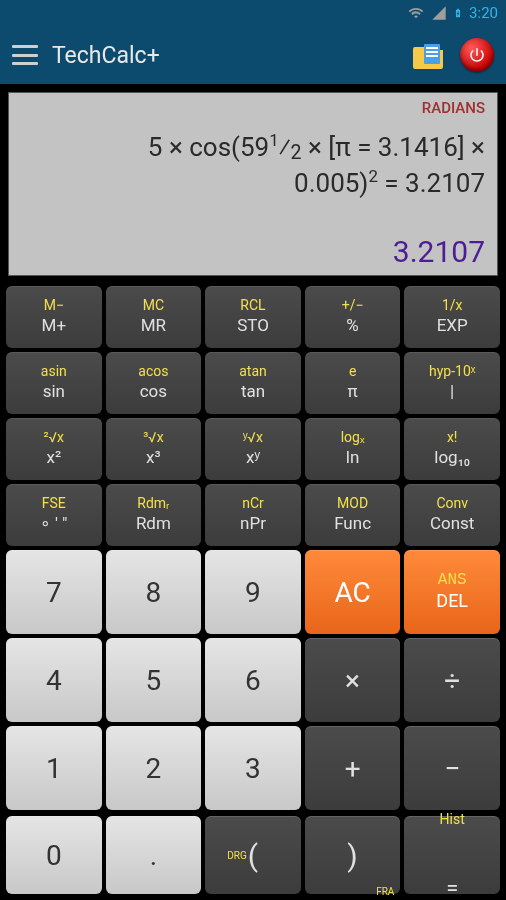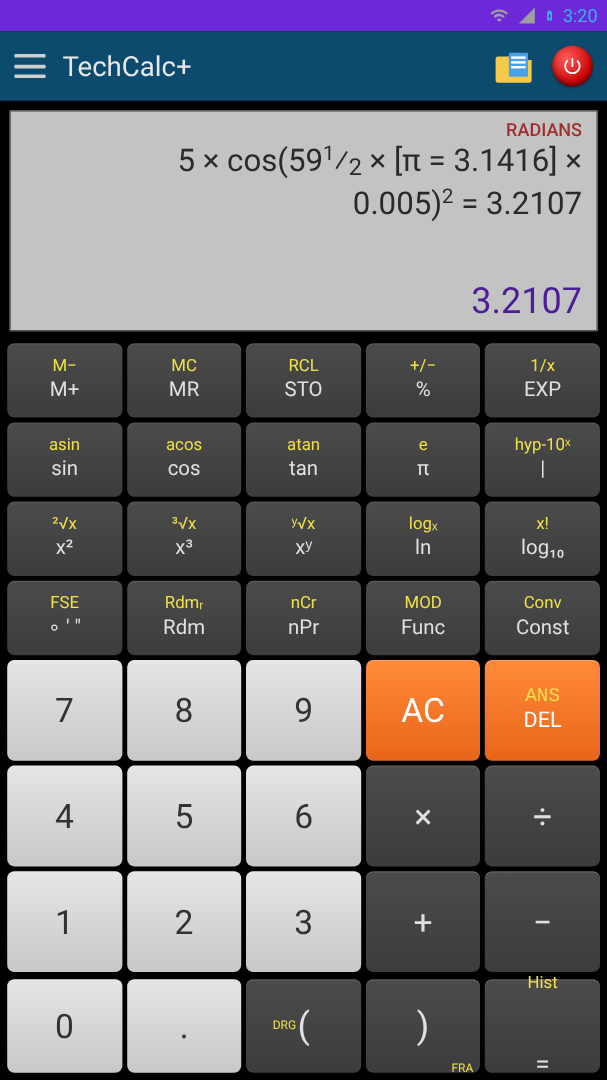--- a/index.html
+++ b/index.html
@@ -1,32 +1,32 @@
 <!DOCTYPE html>
 <html><head>
 <meta charset="utf-8">
 <style>
 * { margin: 0; padding: 0; box-sizing: border-box; font-family: Roboto, Arial, sans-serif; }
 body { width: 506px; height: 900px; background: #000; overflow: hidden; }
 
-.status-bar { height: 26px; background: #6d28d9; display: flex; justify-content: flex-end; align-items: center; gap: 6px; padding: 0 8px; color: #33b5e5; font-size: 15px; }
+.status-bar { height: 26px; background: #0c4a6e; display: flex; justify-content: flex-end; align-items: center; gap: 6px; padding: 0 8px; color: #33b5e5; font-size: 15px; }
 .status-bar svg { fill: #9e9e9e; }
 .status-bar .time { color: #33b5e5; font-weight: 400; }
 
 .app-bar { height: 58px; background: #0c4a6e; display: flex; align-items: center; padding: 0 12px; gap: 14px; }
 .app-bar .title { color: #e8e8e8; font-size: 23px; font-weight: 400; flex: 1; }
 .hamburger { width: 26px; height: 20px; display: flex; flex-direction: column; justify-content: space-between; }
 .hamburger span { height: 3px; background: #cfcfcf; border-radius: 1px; }
 
 .folder-icon { width: 34px; height: 32px; position: relative; }
 .power-icon { width: 34px; height: 34px; border-radius: 50%; background: radial-gradient(circle at 35% 30%, #ff5a5a, #c80000 70%); box-shadow: inset 0 -2px 4px rgba(0,0,0,.5), 0 1px 2px rgba(0,0,0,.4); display: flex; align-items: center; justify-content: center; }
 
 .display { background: #c3c3c3; margin: 8px 8px 6px 8px; padding: 8px 12px; border: 1px solid #555; height: 184px; position: relative; }
 .mode-label { position: absolute; top: 6px; right: 12px; color: #a03030; font-size: 15px; font-weight: 500; }
-.expr { color: #2a2a2a; font-size: 26px; line-height: 1.35; text-align: right; margin-top: 16px; }
+.expr { color: #2a2a2a; font-size: 26px; line-height: 1.35; text-align: right; margin-top: 28px; }
 .sup { font-size: 0.65em; vertical-align: super; }
 .sub-frac { font-size: 0.75em; position: relative; top: 3px; }
 .result { position: absolute; bottom: 6px; right: 12px; color: #4c1d95; font-size: 30px; }
 
 .func-grid { display: grid; grid-template-columns: repeat(5, 1fr); gap: 4px; padding: 4px 6px 4px 6px; }
 .func-key { background: linear-gradient(#4b4b4b, #3c3c3c); border-radius: 6px; box-shadow: 0 1px 0 rgba(0,0,0,.5), inset 0 1px 0 rgba(255,255,255,.08); height: 62px; display: flex; flex-direction: column; align-items: center; justify-content: center; font-size: 15px; }
 .func-key .sec { color: #f2e04a; font-size: 14px; line-height: 1.1; }
 .func-key .pri { color: #e0e0e0; font-size: 17px; line-height: 1.3; }
 
 .num-grid { display: grid; grid-template-columns: repeat(5, 1fr); gap: 4px; padding: 0 6px 6px 6px; }

